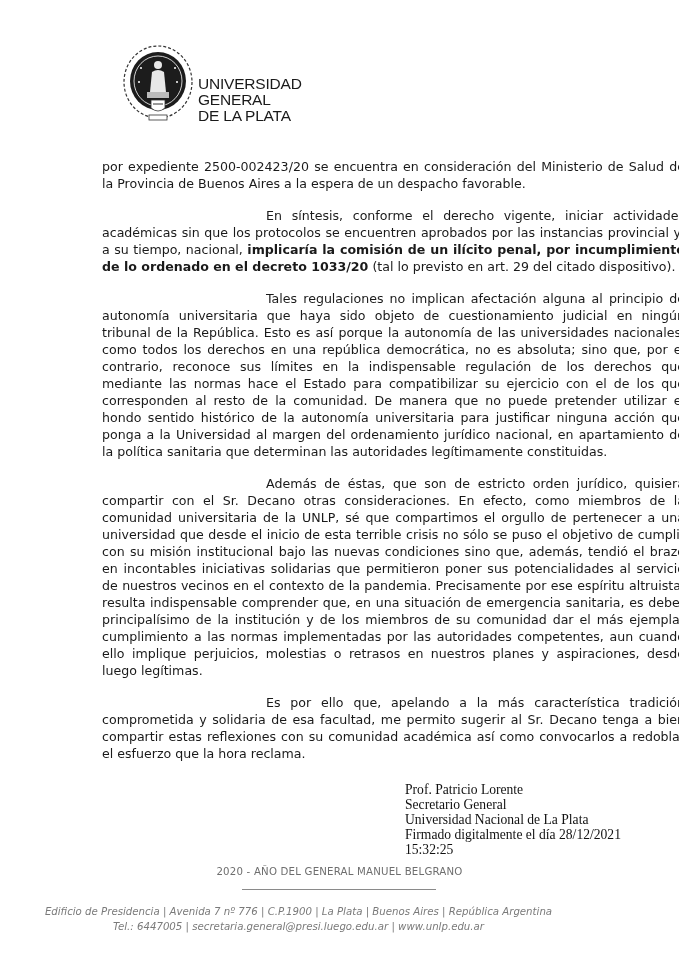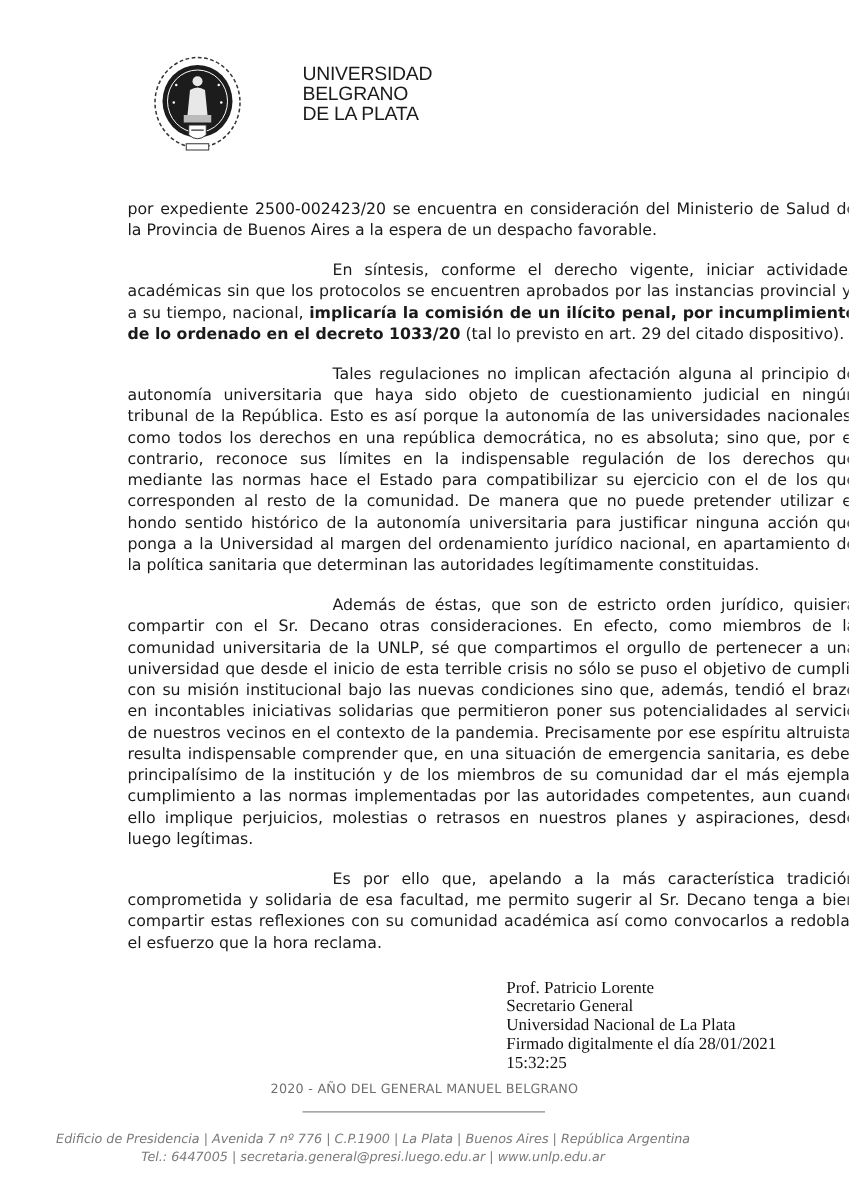--- a/index.html
+++ b/index.html
@@ -1,18 +1,18 @@
 <!DOCTYPE html>
 <html><head>
 <meta charset="utf-8">
 <style>
   html, body { margin: 0; padding: 0; background: #ffffff; }
   body { width: 679px; height: 960px; position: relative; overflow: hidden; font-family: "DejaVu Sans", sans-serif; color: #1a1a1a; }
   .logo { position: absolute; left: 121px; top: 44px; width: 74px; height: 78px; }
-  .logo-text { position: absolute; left: 198px; top: 52px; font-family: "Liberation Sans", sans-serif; font-size: 15.5px; line-height: 16px; color: #1a1a1a; letter-spacing: -0.2px; margin-left: 44px; }
+  .logo-text { position: absolute; left: 198px; top: 76px; font-family: "Liberation Sans", sans-serif; font-size: 15.5px; line-height: 16px; color: #1a1a1a; letter-spacing: -0.2px; }
   .body-text { position: absolute; left: 61px; top: 158px; width: 583px; font-size: 12.6px; line-height: 17px; text-align: justify; margin-left: 41px; }
   .para { margin: 0 0 15px 0; text-indent: 0; }
   .para.indent { text-indent: 164px; }
   .para b { font-weight: bold; }
   .signature { position: absolute; left: 405px; top: 782px; font-family: Liberation Serif, serif; font-size: 13.6px; line-height: 15px; color: #111; }
   .footer-year { position: absolute; left: 0; width: 679px; top: 866px; text-align: center; font-size: 10.2px; font-weight: normal; color: #6e6e6e; letter-spacing: 0.2px; }
   .footer-line { position: absolute; left: 242px; width: 194px; top: 889px; height: 1px; background: #8a8a8a; }
   .footer-addr { position: absolute; left: 0; width: 597px; top: 904px; text-align: center; font-size: 10.2px; line-height: 15px; font-style: italic; color: #7a7a7a; }
 </style>
 </head>
@@ -36,38 +36,38 @@
       <circle cx="20" cy="24" r="1" fill="#fff"></circle>
       <circle cx="54" cy="24" r="1" fill="#fff"></circle>
       <circle cx="18" cy="38" r="1" fill="#fff"></circle>
       <circle cx="56" cy="38" r="1" fill="#fff"></circle>
 
       <rect x="28" y="71" width="18" height="5" fill="#fff" stroke="#333" stroke-width="0.8"></rect>
     </svg>
   </div>
   <div class="logo-text">
     <div>UNIVERSIDAD</div>
-    <div>BELGRANO</div>
+    <div>GENERAL</div>
     <div>DE LA PLATA</div>
   </div>
 </div>
 
 <div class="body-text" id="body-text">
     <p class="para"><span>por expediente 2500-002423/20 se encuentra en consideración del Ministerio de Salud de la Provincia de Buenos Aires a la espera de un despacho favorable.</span></p>
     <p class="para indent"><span>En síntesis, conforme el derecho vigente, iniciar actividades académicas sin que los protocolos se encuentren aprobados por las instancias provincial y, a su tiempo, nacional, </span><b>implicaría la comisión de un ilícito penal, por incumplimiento de lo ordenado en el decreto 1033/20</b><span> (tal lo previsto en art. 29 del citado dispositivo).</span></p>
     <p class="para indent"><span>Tales regulaciones no implican afectación alguna al principio de autonomía universitaria que haya sido objeto de cuestionamiento judicial en ningún tribunal de la República. Esto es así porque la autonomía de las universidades nacionales, como todos los derechos en una república democrática, no es absoluta; sino que, por el contrario, reconoce sus límites en la indispensable regulación de los derechos que mediante las normas hace el Estado para compatibilizar su ejercicio con el de los que corresponden al resto de la comunidad. De manera que no puede pretender utilizar el hondo sentido histórico de la autonomía universitaria para justificar ninguna acción que ponga a la Universidad al margen del ordenamiento jurídico nacional, en apartamiento de la política sanitaria que determinan las autoridades legítimamente constituidas.</span></p>
     <p class="para indent"><span>Además de éstas, que son de estricto orden jurídico, quisiera compartir con el Sr. Decano otras consideraciones. En efecto, como miembros de la comunidad universitaria de la UNLP, sé que compartimos el orgullo de pertenecer a una universidad que desde el inicio de esta terrible crisis no sólo se puso el objetivo de cumplir con su misión institucional bajo las nuevas condiciones sino que, además, tendió el brazo en incontables iniciativas solidarias que permitieron poner sus potencialidades al servicio de nuestros vecinos en el contexto de la pandemia. Precisamente por ese espíritu altruista, resulta indispensable comprender que, en una situación de emergencia sanitaria, es deber principalísimo de la institución y de los miembros de su comunidad dar el más ejemplar cumplimiento a las normas implementadas por las autoridades competentes, aun cuando ello implique perjuicios, molestias o retrasos en nuestros planes y aspiraciones, desde luego legítimas.</span></p>
     <p class="para indent"><span>Es por ello que, apelando a la más característica tradición comprometida y solidaria de esa facultad, me permito sugerir al Sr. Decano tenga a bien compartir estas reflexiones con su comunidad académica así como convocarlos a redoblar el esfuerzo que la hora reclama.</span></p>
   </div>
 
 <div class="signature">
   <div>Prof. Patricio Lorente</div>
   <div>Secretario General</div>
   <div>Universidad Nacional de La Plata</div>
-  <div>Firmado digitalmente el día 28/01/2021</div>
+  <div>Firmado digitalmente el día 28/12/2021</div>
   <div>15:32:25</div>
 </div>
 
 <div class="footer-year">2020 - AÑO DEL GENERAL MANUEL BELGRANO</div>
 <div class="footer-line"></div>
 <div class="footer-addr">
   <div>Edificio de Presidencia | Avenida 7 nº 776 | C.P.1900 | La Plata | Buenos Aires | República Argentina</div>
   <div><span>Tel.: 6447005  | </span><span>secretaria.general@presi.luego.edu.ar</span><span> | </span><span>www.unlp.edu.ar</span></div>
 </div>
 

